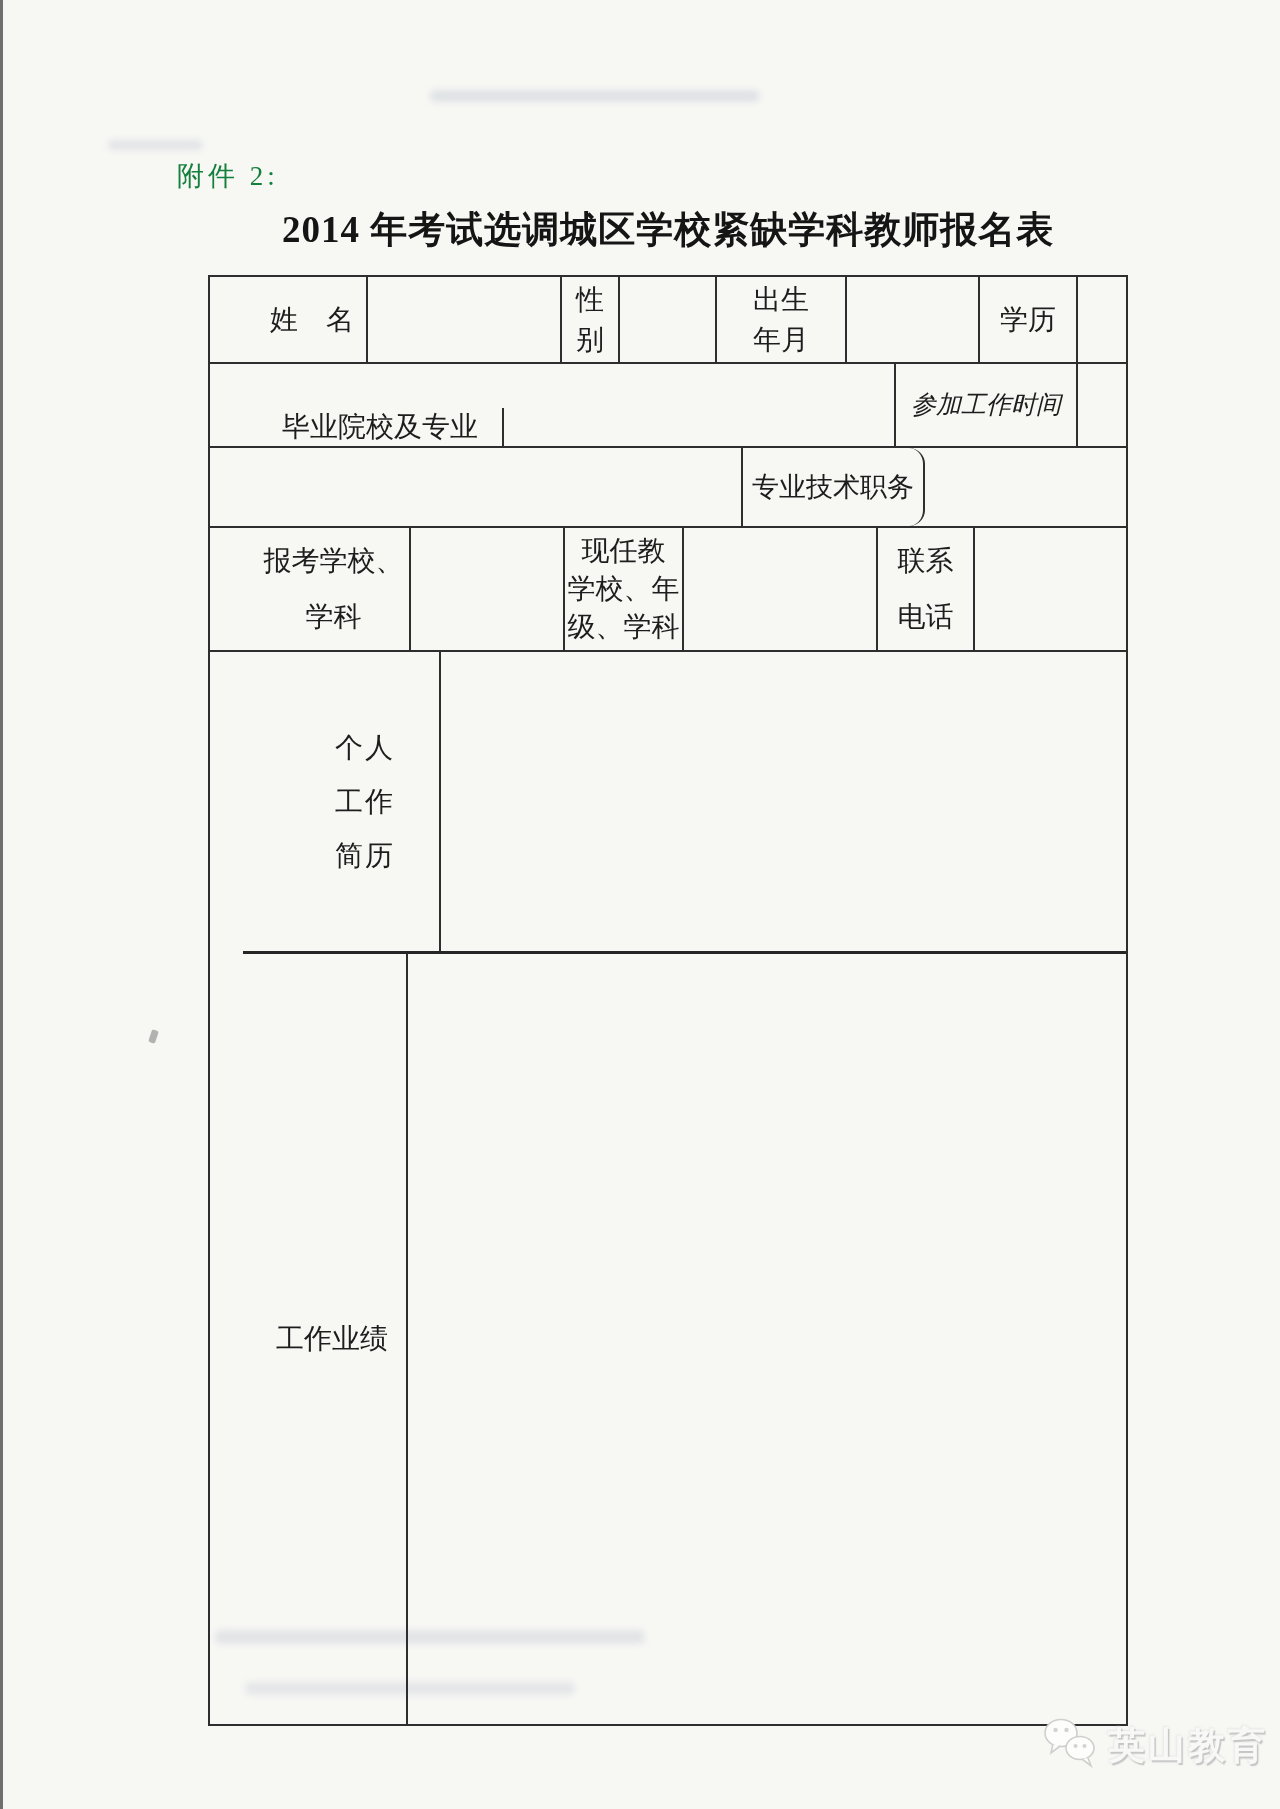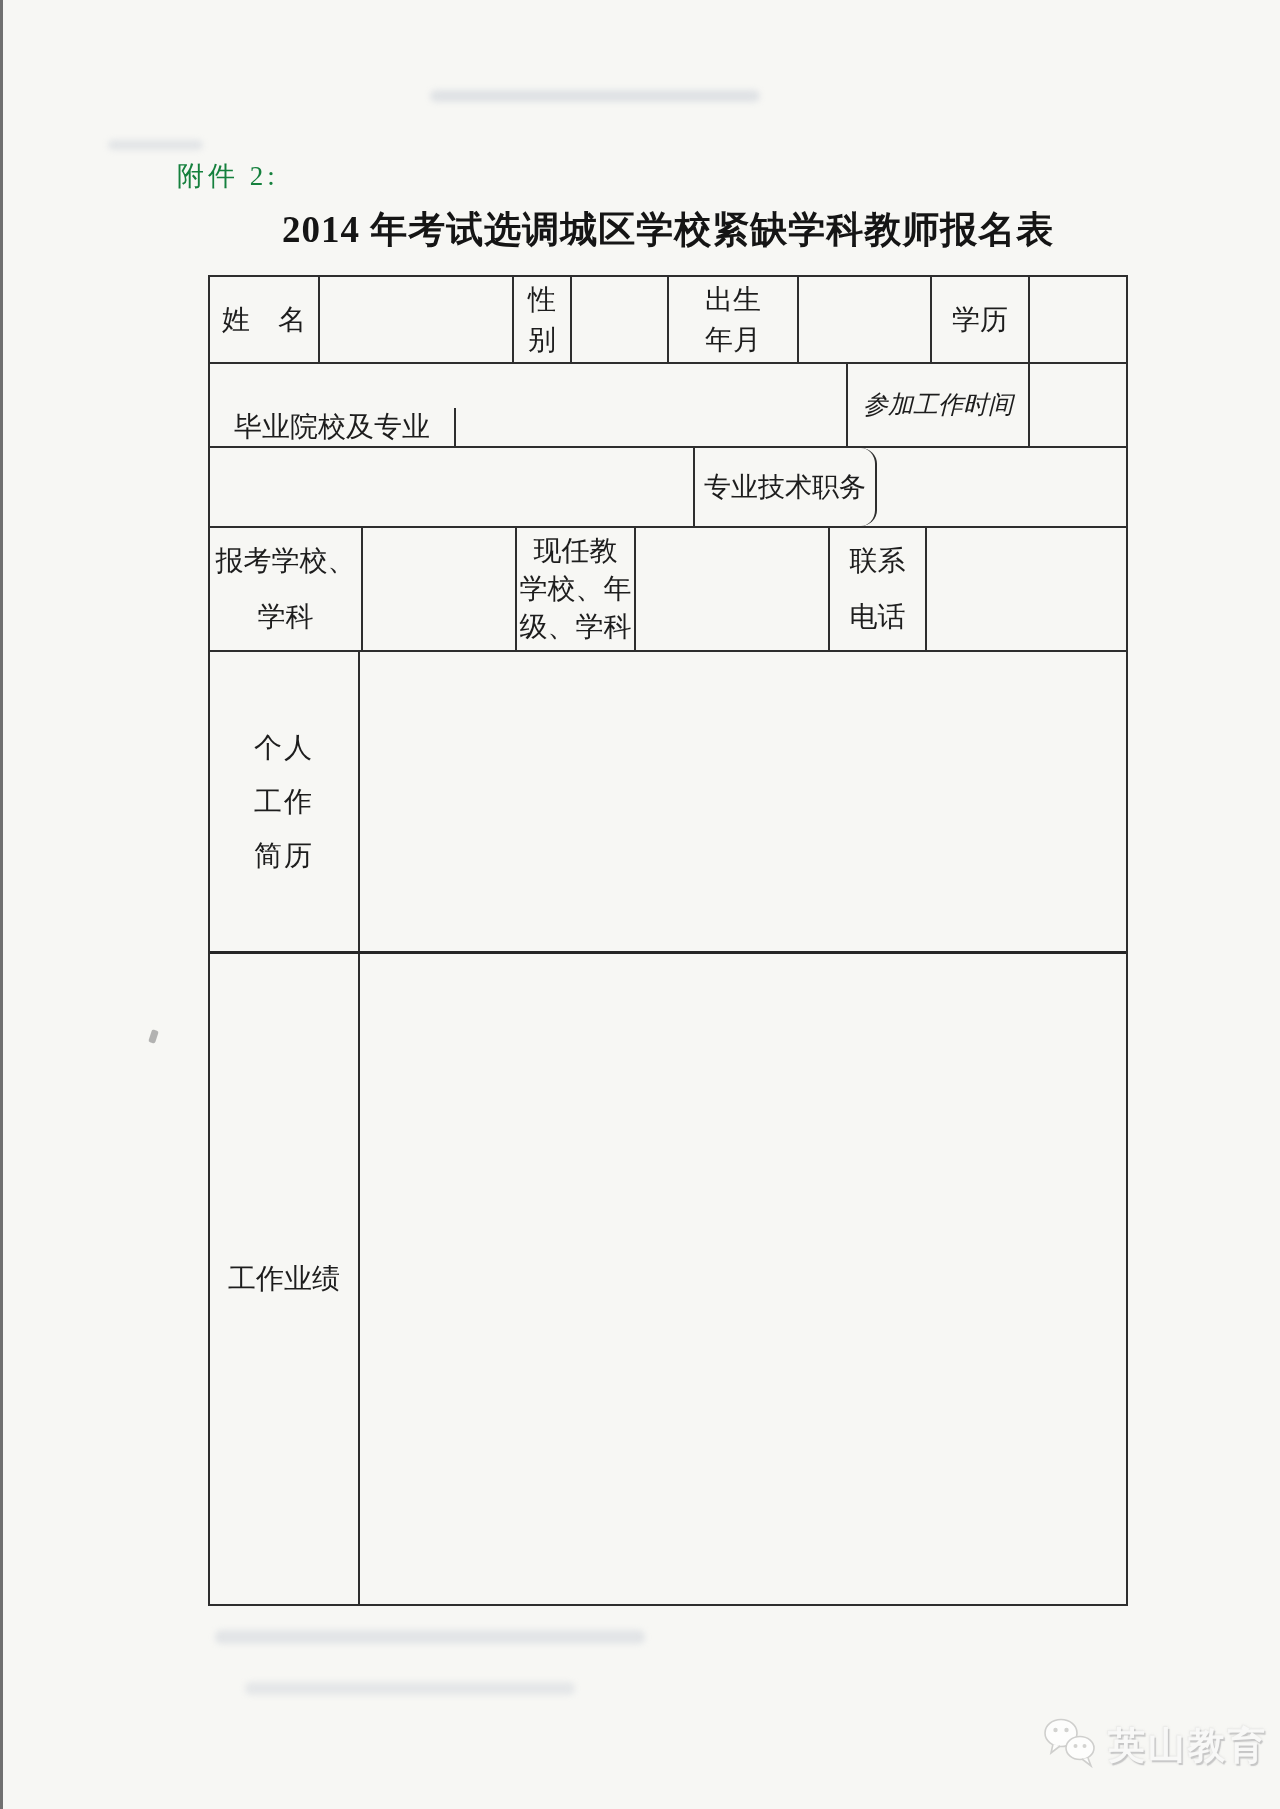--- a/index.html
+++ b/index.html
@@ -25,21 +25,21 @@
     text-align:center;font-size:37px;font-weight:bold;
     letter-spacing:1px;color:#151515;white-space:nowrap;
   }
 
   
   .tbl{
     position:absolute;left:208px;top:275px;width:920px;
     border:2px solid #2e2e2e;
     box-sizing:border-box;
   }
-  .row{display:flex;box-sizing:border-box;border-bottom:2px solid #2e2e2e;}
+  .row{display:flex;box-sizing:border-box;border-bottom:2px solid #2e2e2e;padding-left:48px;}
   .row:last-child{border-bottom:none;}
   .row-heavy{border-bottom:3px solid #262626;}
   .cell{
     box-sizing:border-box;
     border-right:2px solid #2e2e2e;
     display:flex;align-items:center;justify-content:center;
     position:relative;
   }
   .cell:last-child{border-right:none;}
   .lbl{
@@ -152,32 +152,32 @@
       </div>
     <div class="cell" style="width:97px;">
         <span class="lbl lbl-wide2">联系
 电话</span>
       </div>
     <div class="cell" style="flex:1;">
         <span class="lbl"></span>
       </div>
   </div>
 
-  <div class="row row-heavy" style="height:302px;">
+  <div class="row row-heavy" style="height:302px;margin-left:33px;">
     <div class="cell" style="width:150px;">
         <span class="lbl lbl-resume">个人
 工作
 简历</span>
       </div>
     <div class="cell" style="flex:1;">
         <span class="lbl"></span>
       </div>
   </div>
 
-  <div class="row" style="height:650px;">
+  <div class="row" style="height:770px;">
     <div class="cell" style="width:150px;">
         <span class="lbl nowrap">工作业绩</span>
       </div>
     <div class="cell" style="flex:1;">
         <span class="lbl"></span>
       </div>
   </div>
 
 </div>
 

